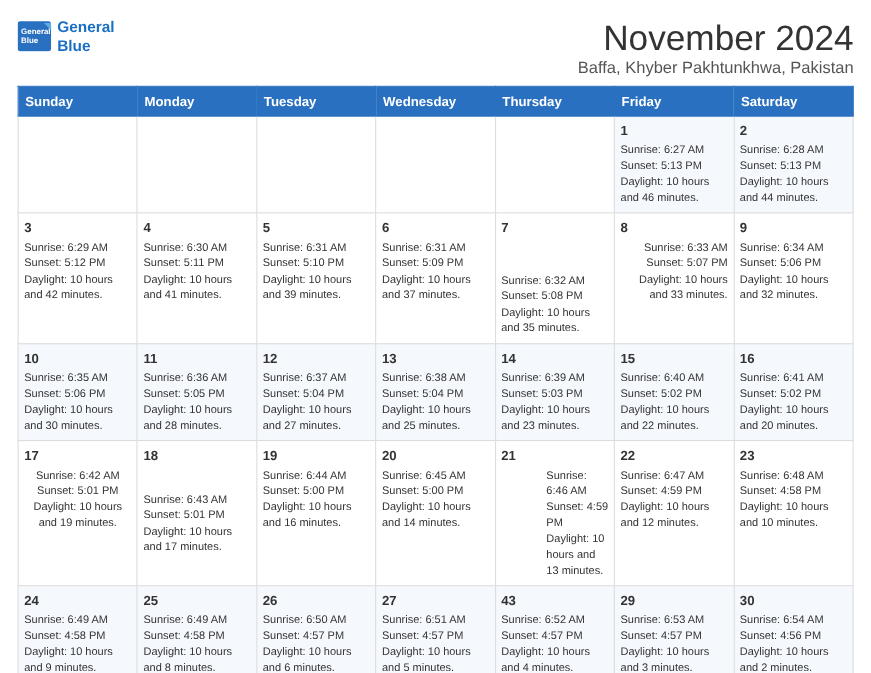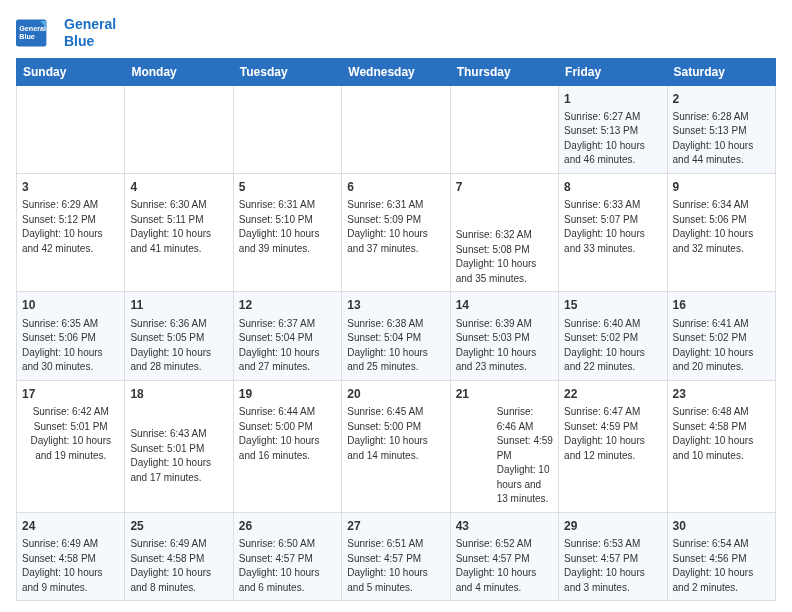--- a/index.html
+++ b/index.html
@@ -12,21 +12,21 @@
     }
     .header {
       display: flex;
       align-items: flex-start;
       justify-content: space-between;
       margin-bottom: 8px;
     }
     .logo {
       display: flex;
       align-items: center;
-      gap: 16px;
+      gap: 4px;
     }
     .logo-text {
       font-size: 14px;
       font-weight: bold;
       color: #333;
       line-height: 1.2;
     }
     .logo-text span {
       color: #1a6fc4;
     }
@@ -103,20 +103,24 @@
       <text x="4" y="25" font-size="9" fill="white" font-family="Arial" font-weight="bold">Blue</text>
       <polygon points="30,2 38,10 38,2" fill="#5bade2"></polygon>
     </svg>
     <div>
       <div class="logo-text">
         <span>General</span><br>
         <span>Blue</span>
       </div>
     </div>
   </div>
+  <div class="title-section">
+    <div class="month-title">November 2024</div>
+    <div class="subtitle">Baffa, Khyber Pakhtunkhwa, Pakistan</div>
+  </div>
 </div>
 
 <table>
   <thead>
     <tr>
     <th>Sunday</th>
         <th>Monday</th>
         <th>Tuesday</th>
         <th>Wednesday</th>
         <th>Thursday</th>
@@ -170,21 +174,21 @@
 Daylight: 10 hours and 37 minutes.</div>
         </td>
         <td>
           <span class="day-num">7</span>
           <div class="cell-content" style="white-space: pre-line; margin-top: 32px;">Sunrise: 6:32 AM
 Sunset: 5:08 PM
 Daylight: 10 hours and 35 minutes.</div>
         </td>
         <td>
           <span class="day-num">8</span>
-          <div class="cell-content" style="white-space: pre-line;">Sunrise: 6:33 AM
+          <div class="cell-content" style="white-space: pre-line; text-align: right;">Sunrise: 6:33 AM
 Sunset: 5:07 PM
 Daylight: 10 hours and 33 minutes.</div>
         </td>
         <td>
           <span class="day-num">9</span>
           <div class="cell-content" style="white-space: pre-line;">Sunrise: 6:34 AM
 Sunset: 5:06 PM
 Daylight: 10 hours and 32 minutes.</div>
         </td>
       </tr>

